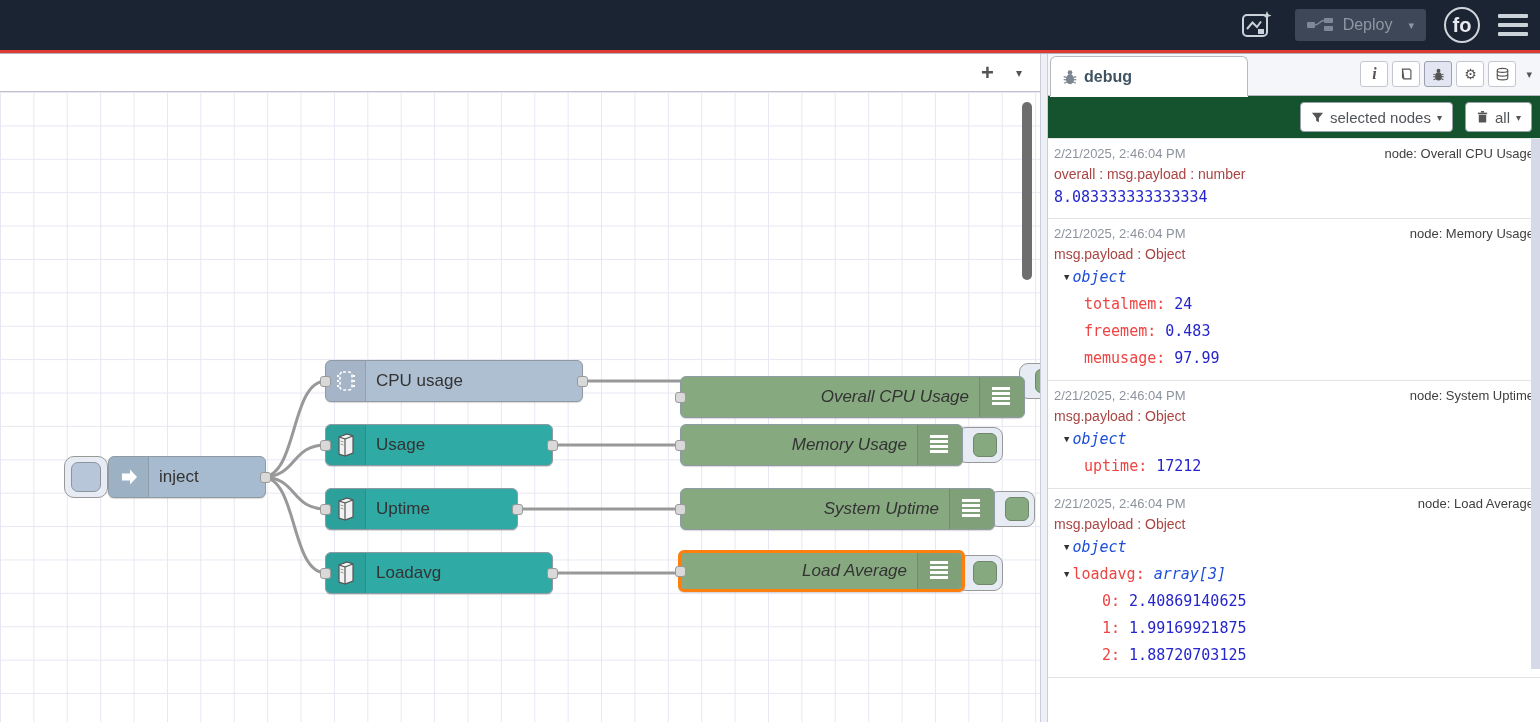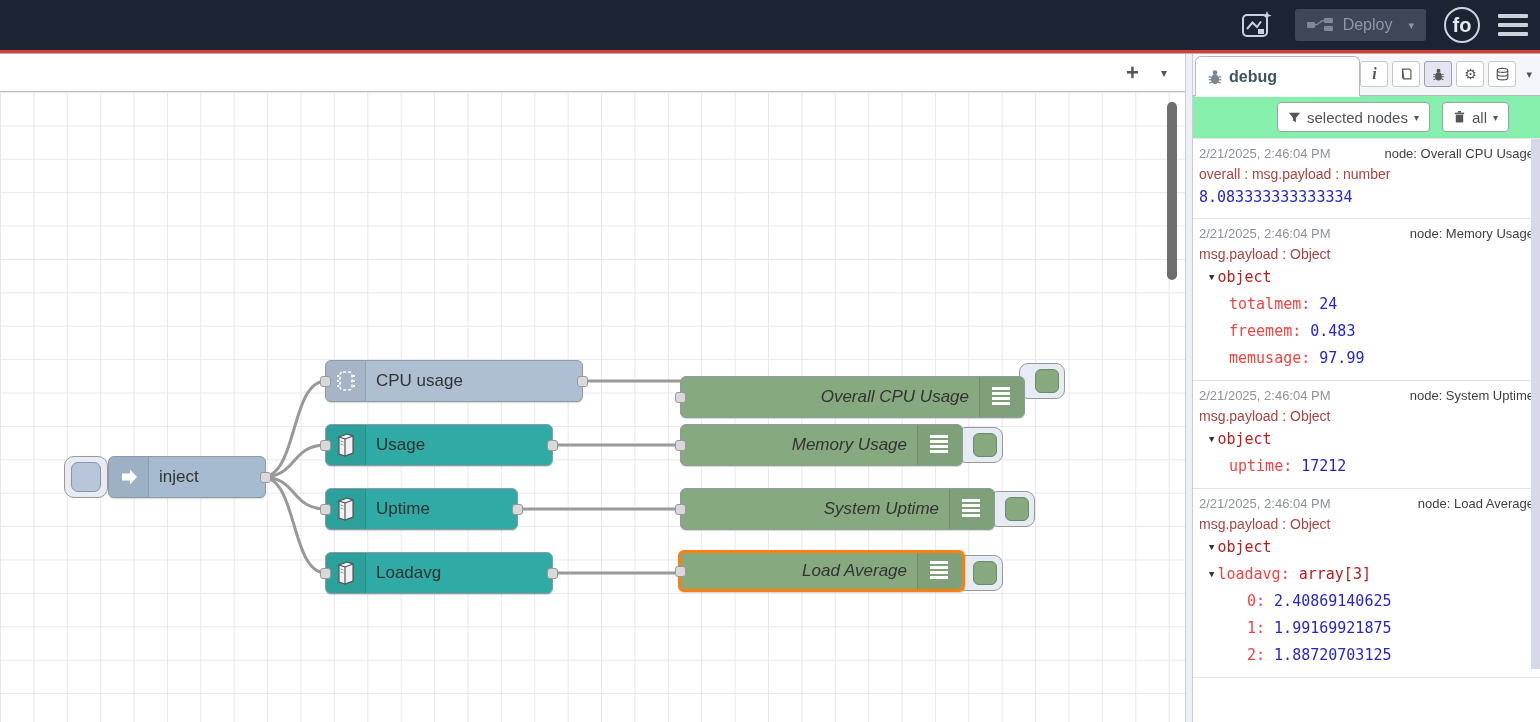--- a/index.html
+++ b/index.html
@@ -63,55 +63,55 @@
     background:#b7c6d9; border:1px solid #8b95a1; border-radius:7px; }
 
   .dbg-toggle { position:absolute; width:46px; height:36px; background:#e7ebf3;
     border:1.5px solid #999; border-radius:9px; z-index:1; cursor:pointer; }
   .dbg-toggle i { position:absolute; right:5px; top:5px; width:24px; height:24px;
     background:#87a980; border:1px solid #6f876a; border-radius:6px; }
 
   
   .splitter { width:8px; background:#eef0f6; border-left:1px solid #c9ccd9;
     border-right:1px solid #c9ccd9; cursor:col-resize; }
-  .sidebar { width:347px; background:#fff; display:flex; flex-direction:column; }
+  .sidebar { width:492px; background:#fff; display:flex; flex-direction:column; }
   .sb-tabs { height:42px; background:#f5f6fa; border-bottom:1px solid #b5b9c2;
     display:flex; align-items:flex-end; padding:0 8px 0 2px; }
   .sb-tab { width:198px; height:40px; background:#fff; border:1px solid #b5b9c2;
     border-bottom:none; border-radius:6px 6px 0 0; margin-bottom:-1px; display:flex;
     align-items:center; gap:5px; padding-left:10px; font-size:16px; font-weight:bold;
     color:#3f5361; cursor:pointer; position:relative; z-index:2;
     box-shadow:0 1px 0 #fff; }
   .sb-tools { flex:1; display:flex; align-items:center; justify-content:flex-end;
     gap:4px; padding-bottom:8px; }
   .tbtn { width:28px; height:26px; background:#fff; border:1px solid #c3c7d0; border-radius:3px;
     display:flex; align-items:center; justify-content:center; color:#555; cursor:pointer;
     font-size:14px; }
   .tbtn.active { background:#e3e6f2; border-color:#9aa0ad; }
   .tbtn.info-b { font-family:"Liberation Serif", serif; font-weight:bold; font-style:italic; font-size:16px; }
   .tcaret { color:#555; font-size:11px; margin-left:6px; cursor:pointer; }
 
   .filter-row { height:42px; display:flex; align-items:center; justify-content:flex-end;
-    gap:12px; padding-right:31px; background:#86efac; }
+    gap:12px; padding-right:8px; background:#14532d; }
   .fbtn { display:flex; align-items:center; gap:6px; height:30px; padding:0 10px;
     background:#fff; border:1px solid #9aa0ab; border-radius:4px; color:#4f5459;
     font-size:15px; font-family:"Liberation Sans", sans-serif; cursor:pointer; }
   .fbtn .fcaret { font-size:10px; color:#555; }
 
   .msglist { flex:1; border-top:1px solid #e6e6e6; overflow:hidden; position:relative; }
   .msg { border-bottom:1px solid #e3e3e3; padding:5px 6px 8px 6px; }
   .msg-meta { display:flex; justify-content:space-between; font-size:13px; line-height:20px; }
   .msg-time { color:#8d939d; }
   .msg-node { color:#3f3f3f; }
   .msg-topic { color:#a94442; font-size:14px; line-height:20px; }
   .mono { font-family:"DejaVu Sans Mono", monospace; font-size:15px; }
   .msg-value { line-height:26px; }
   .num { color:#2525cc; }
   .key { color:#ef4444; }
-  .obj { color:#b91c1c; }
+  .obj { font-style:italic; color:#1d4ed8; }
   .tcar { font-size:9px; color:#333; margin-right:3px; vertical-align:2px; }
   .tl { line-height:27px; }
   .tl-0 { padding-left:10px; } .tl-1 { padding-left:30px; } .tl-2 { padding-left:48px; }
   .sb-scroll { position:absolute; right:0; top:0; bottom:0; width:9px; background:#d6d9e8; }
 </style>
 </head>
 <body>
 
 <div class="header">
   <div class="hbtn">

